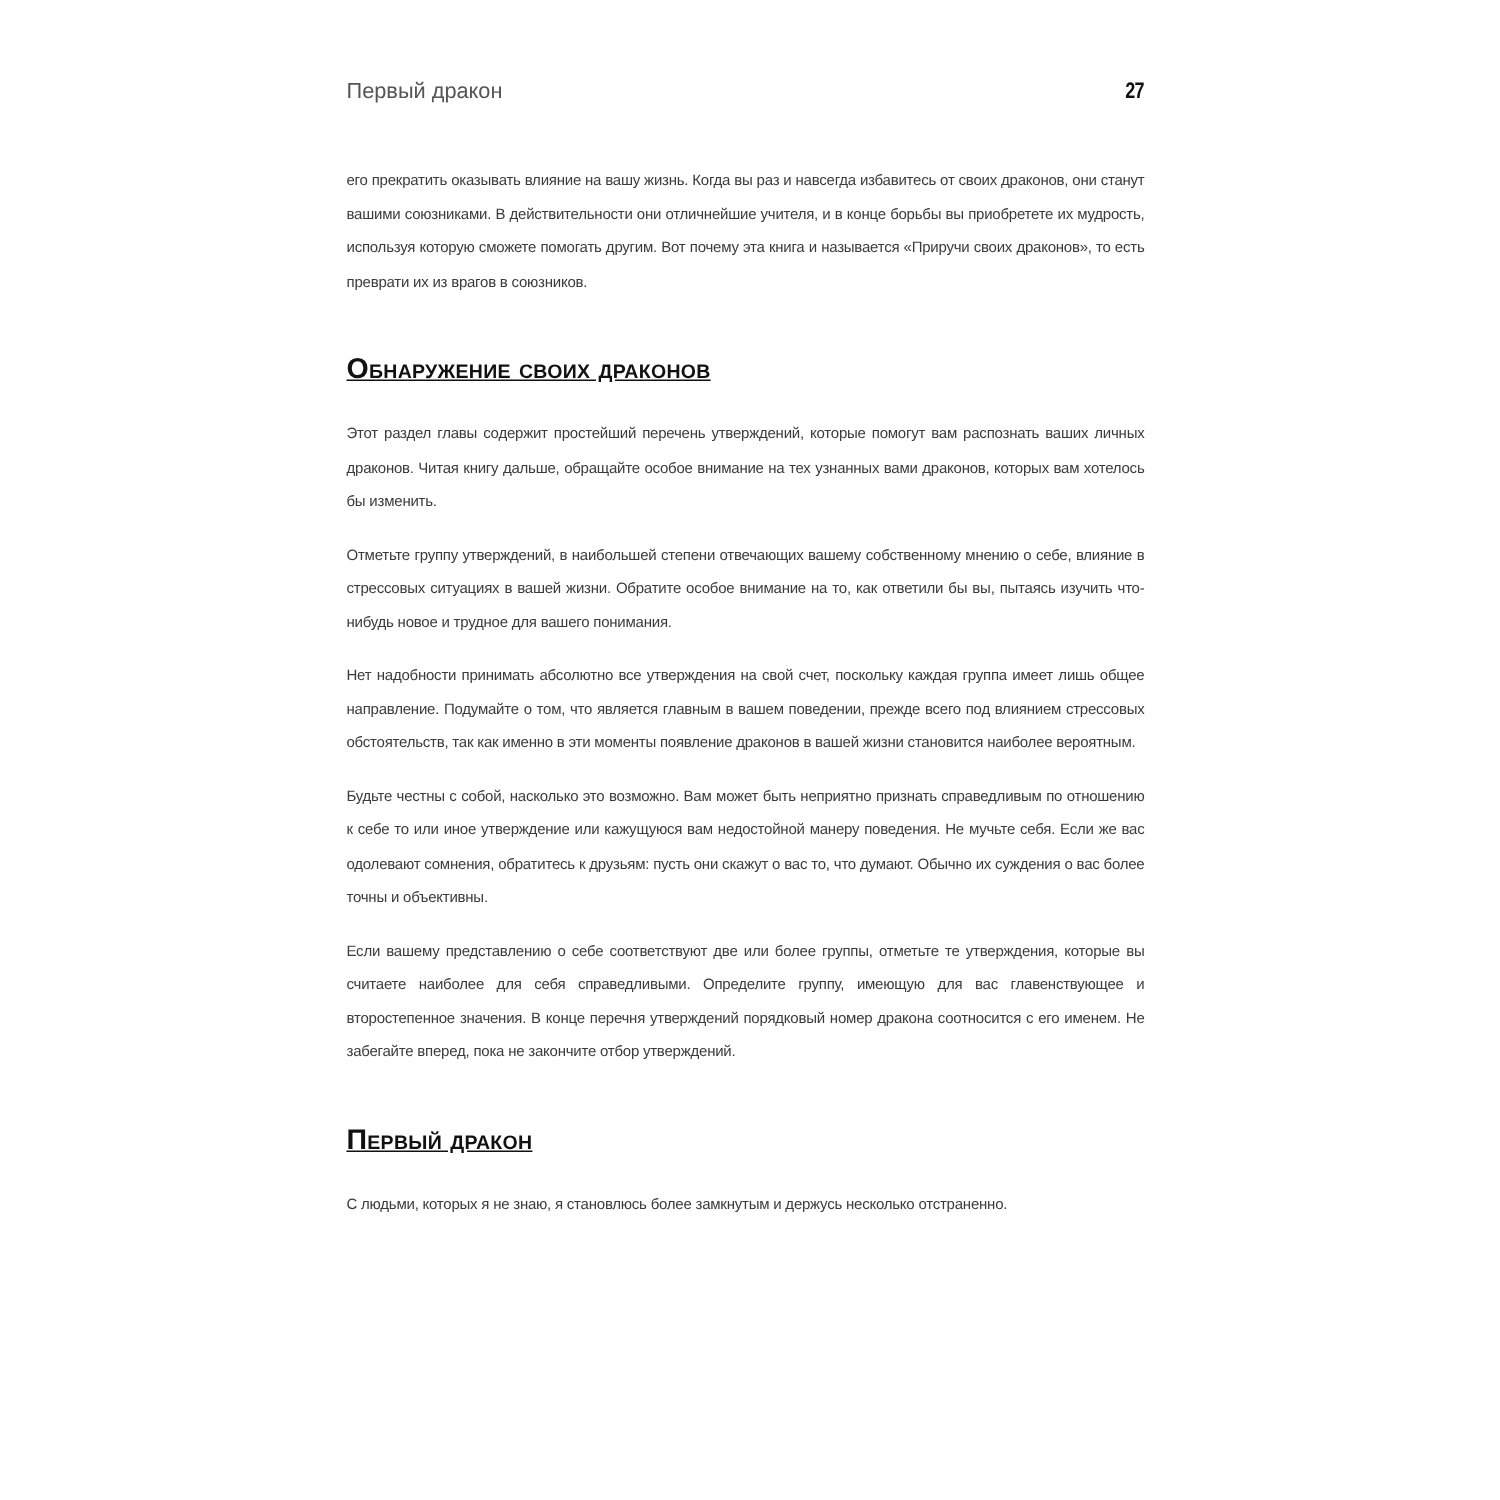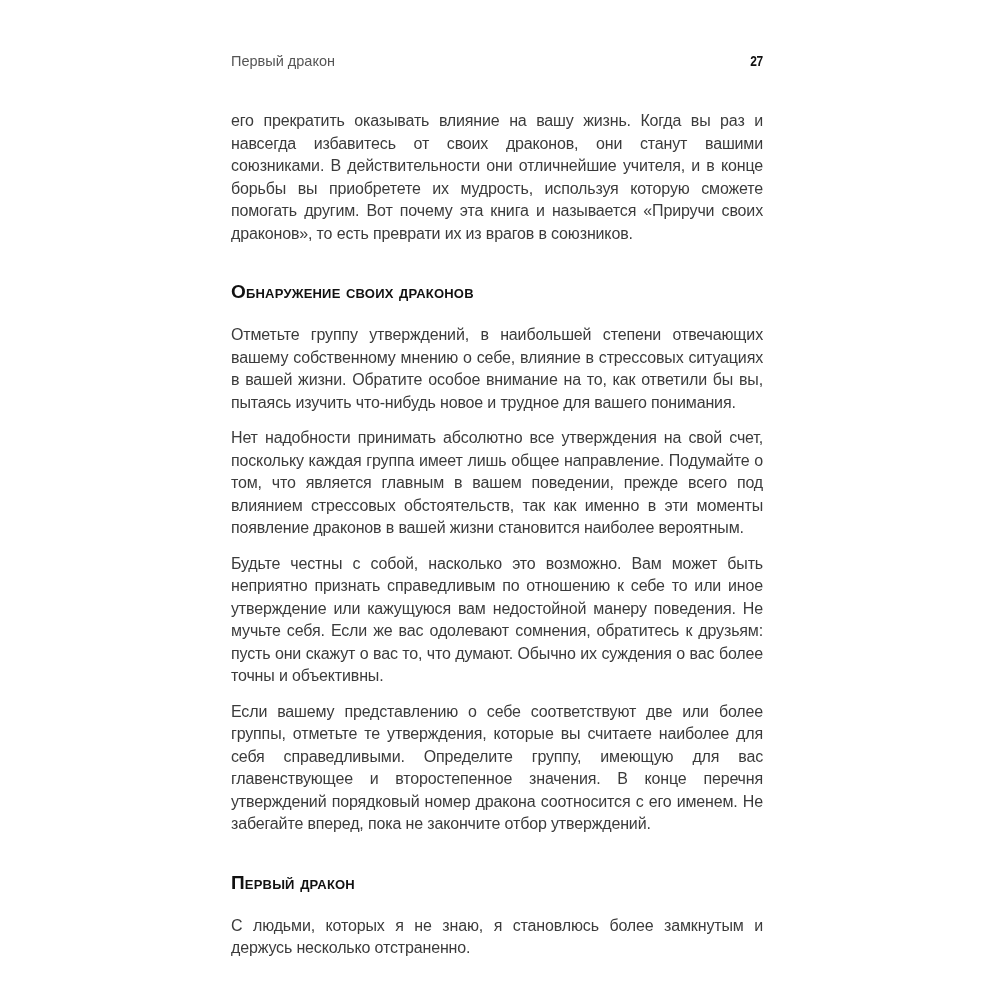--- a/index.html
+++ b/index.html
@@ -48,51 +48,53 @@
       transform-origin: right center;
     }
     .content {
       position: absolute;
       top: 110px;
       left: 0;
       width: 532px;
     }
     p {
       margin: 0 0 13px 0;
-      font-size: 16px;
+      font-size: 10px;
       line-height: 22.5px;
       text-align: justify;
       hyphens: manual;
       color: #3b3b3b;
       letter-spacing: -0.15px;
     }
     h2 {
       margin: 34px 0 19px 0;
       font-size: 19px;
       font-weight: 700;
       color: #111111;
       font-variant: small-caps;
       letter-spacing: 0.2px;
       line-height: 26px;
+      text-decoration: underline;
     }
     h2.first { margin-top: 34px; }
   </style>
 </head>
 <body>
 
 <div class="page">
   <div class="running-head">
     <span class="running-title">Первый дракон</span>
     <span class="page-number">27</span>
   </div>
 
   <div class="content">
     <p>его прекратить оказывать влияние на вашу жизнь. Когда вы раз и навсегда избавитесь от своих драконов, они станут вашими союзниками. В действительности они отличнейшие учителя, и в конце борьбы вы приобретете их мудрость, используя которую сможете помогать другим. Вот почему эта книга и называется «Приручи своих драконов», то есть преврати их из врагов в союзников.</p>
 
     <h2 class="first">Обнаружение своих драконов</h2>
+    <p>Этот раздел главы содержит простейший перечень утверждений, которые помогут вам распознать ваших личных драконов. Читая книгу дальше, обращайте особое внимание на тех узнанных вами драконов, которых вам хотелось бы изменить.</p>
     <p>Отметьте группу утверждений, в наибольшей степени отвечающих вашему собственному мнению о себе, влияние в стрессовых ситуациях в вашей жизни. Обратите особое внимание на то, как ответили бы вы, пытаясь изучить что-нибудь новое и трудное для вашего понимания.</p>
     <p>Нет надобности принимать абсолютно все утверждения на свой счет, поскольку каждая группа имеет лишь общее направление. Подумайте о том, что является главным в вашем поведении, прежде всего под влиянием стрессовых обстоятельств, так как именно в эти моменты появление драконов в вашей жизни становится наиболее вероятным.</p>
     <p>Будьте честны с собой, насколько это возможно. Вам может быть неприятно признать справедливым по отношению к себе то или иное утверждение или кажущуюся вам недостойной манеру поведения. Не мучьте себя. Если же вас одолевают сомнения, обратитесь к друзьям: пусть они скажут о вас то, что думают. Обычно их суждения о вас более точны и объективны.</p>
     <p>Если вашему представлению о себе соответствуют две или более группы, отметьте те утверждения, которые вы считаете наиболее для себя справедливыми. Определите группу, имеющую для вас главенствующее и второстепенное значения. В конце перечня утверждений порядковый номер дракона соотносится с его именем. Не забегайте вперед, пока не закончите отбор утверждений.</p>
 
     <h2>Первый дракон</h2>
     <p>С людьми, которых я не знаю, я становлюсь более замкнутым и держусь несколько отстраненно.</p>
 
   </div>
 </div>

